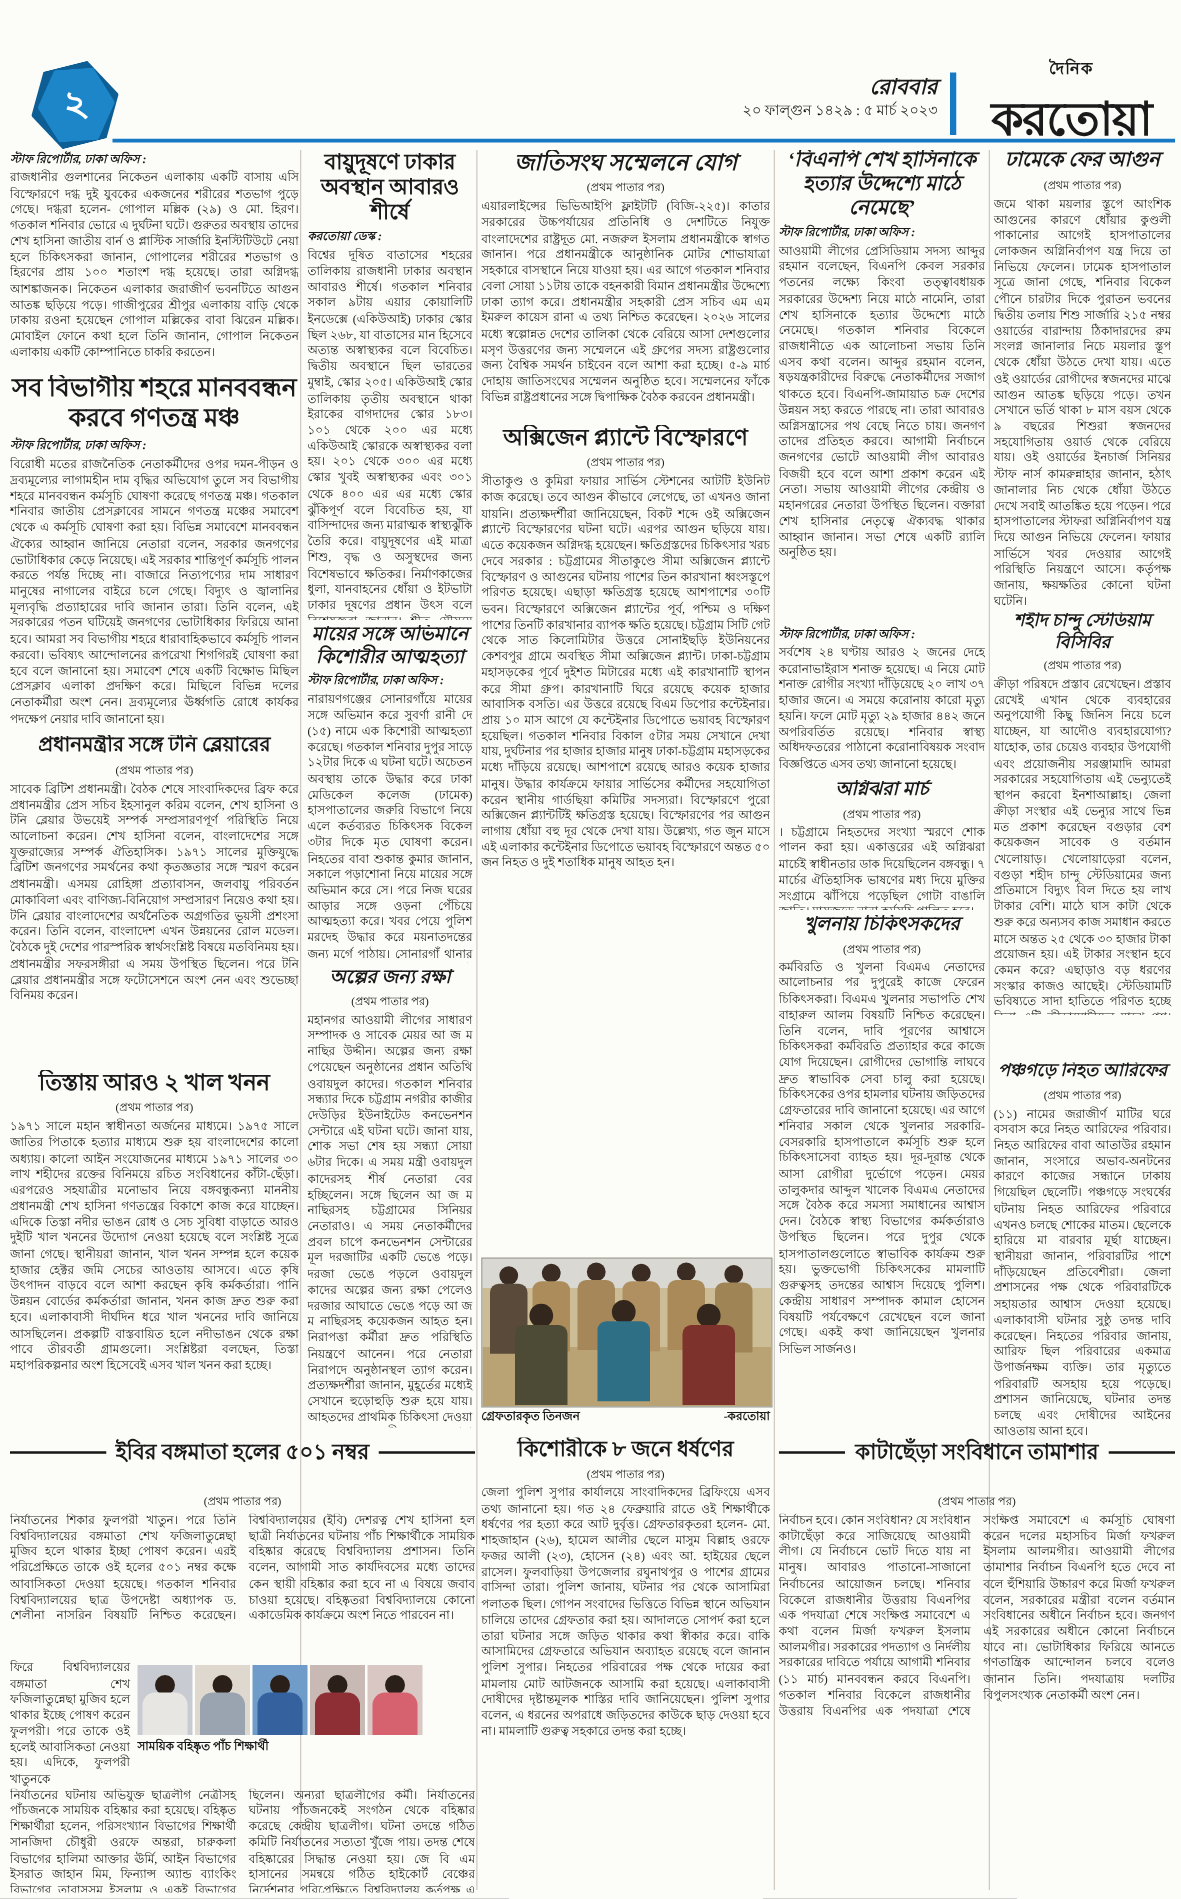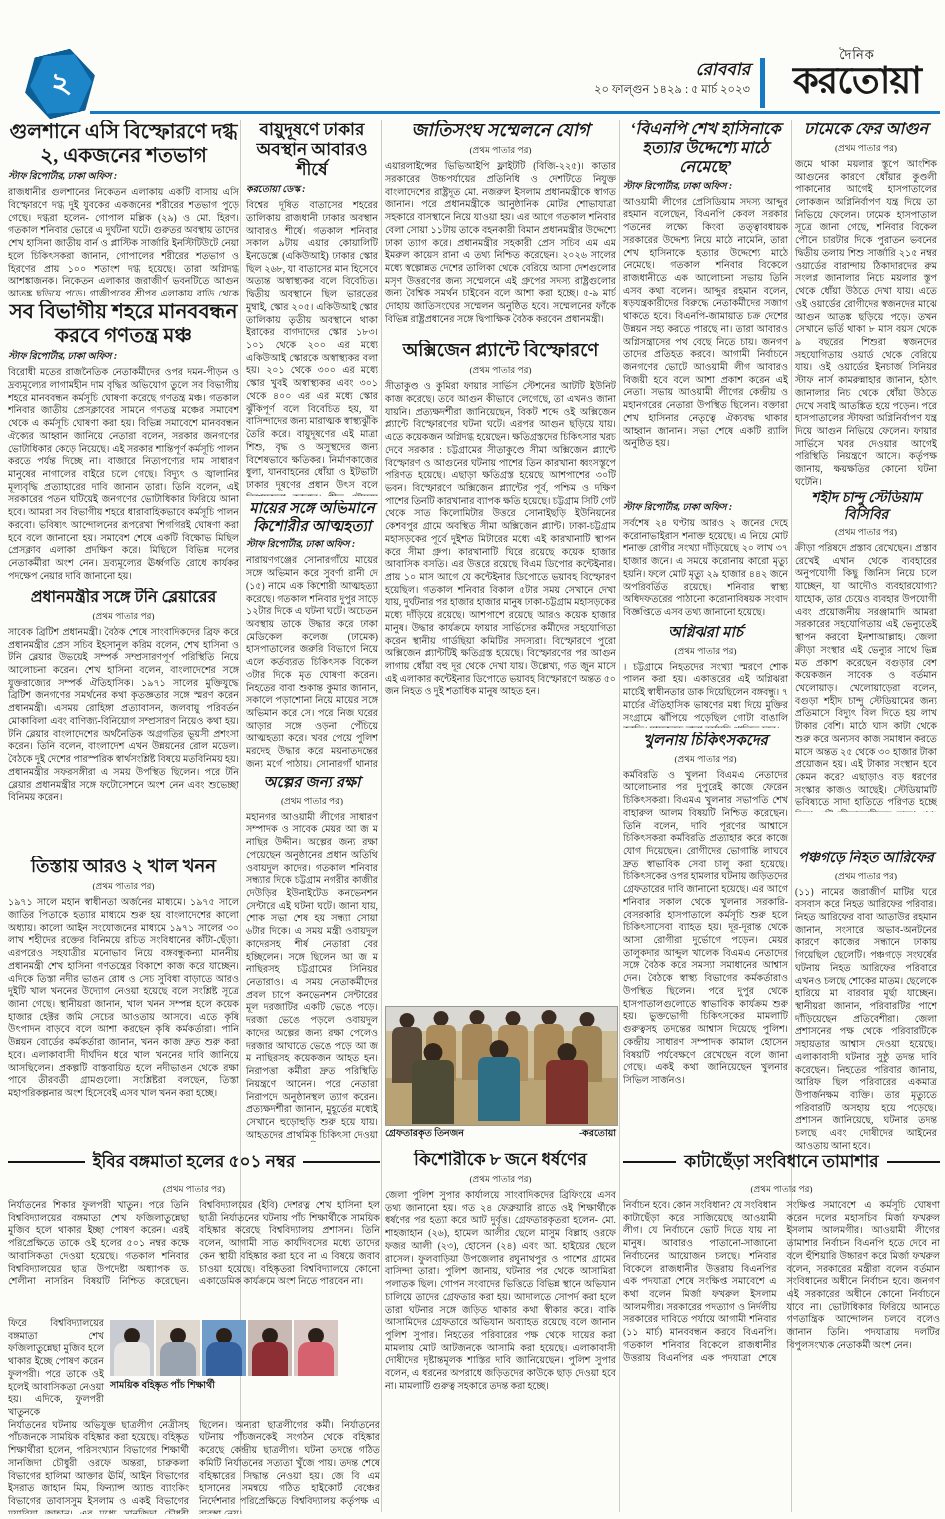--- a/index.html
+++ b/index.html
@@ -15,35 +15,35 @@
     transform:rotate(-14deg);}
   .hex2{position:absolute;inset:3px 4px 3px 6px;background:#1c86c8;
     clip-path:polygon(25% 0,75% 0,100% 50%,75% 100%,25% 100%,0 50%);
     transform:rotate(-4deg);display:flex;align-items:center;justify-content:center;}
   .hex2 span{color:#fff;font-size:30px;font-weight:bold;transform:rotate(-6deg);}
   .dateblock{position:absolute;left:580px;top:60px;width:170px;text-align:right;line-height:1.2;}
   .weekday{font-size:17px;font-weight:bold;font-style:italic;}
   .dateline{font-size:11.5px;margin-top:3px;}
   .vbar{position:absolute;left:760px;top:58px;width:5px;height:50px;background:#1779c4;}
   .logo{position:absolute;left:774px;top:48px;width:166px;text-align:center;line-height:1;}
-  .logo .small{font-size:13px;font-weight:normal;letter-spacing:1px;}
-  .logo .big{font-size:37px;font-weight:bold;margin-top:1px;letter-spacing:-1px;}
+  .logo .small{font-size:13px;font-weight:bold;letter-spacing:1px;}
+  .logo .big{font-size:37px;font-weight:bold;margin-top:17px;letter-spacing:-1px;}
   .hrule{position:absolute;left:90px;top:111px;width:850px;height:3px;background:#1779c4;}
   
   .vr{position:absolute;top:120px;width:1px;height:1392px;background:#cfcac2;}
   
   .art{position:absolute;overflow:hidden;}
   .hl{margin:0 0 2px 0;text-align:center;font-weight:bold;line-height:1.18;}
   .hl.it{font-style:italic;}
   .cont{text-align:center;font-size:9px;margin:0 0 2px 0;}
   .byline{font-weight:bold;font-style:italic;font-size:9.5px;margin:0 16px 2px 0;}
   .body{font-size:9.5px;line-height:1.34;text-align:justify;margin:0;}
   .cols2{column-count:2;column-gap:10px;}
   
-  .bhead{display:flex;align-items:center;margin-bottom:6px;text-align:center;}
+  .bhead{display:flex;align-items:center;margin-bottom:18px;text-align:center;}
   .bhead .ln{flex:1;height:2px;background:#161616;}
   .bhead .t{padding:0 8px;font-weight:bold;white-space:nowrap;}
   
   .photo{position:absolute;left:385px;top:1006px;width:231px;height:118px;overflow:hidden;
     background:linear-gradient(#d9d8d2 0 20%,#cdbd97 20% 60%,#b9a274 60% 100%);border:1px solid #9a9a90;}
   .fig{position:absolute;width:30px;height:70px;}
   .fig::before{content:"";position:absolute;left:50%;top:0;transform:translateX(-50%);
     width:15px;height:15px;border-radius:50%;background:#3a2c22;}
   .fig::after{content:"";position:absolute;left:50%;top:14px;transform:translateX(-50%);
     width:30px;height:56px;border-radius:7px 7px 0 0;background:var(--c,#a98c5c);}
@@ -83,21 +83,20 @@
     <div class="big">করতোয়া</div>
   </div>
   <div class="hrule"></div>
 
   <div class="vr" style="left:240px"></div>
   <div class="vr" style="left:381px"></div>
   <div class="vr" style="left:619px"></div>
   <div class="vr" style="left:791px"></div>
 
   <article class="art" style="left:8px;top:120px;width:231px;height:176px">
-    <h2 class="hl" style="font-size:20px">গুলশানে এসি বিস্ফোরণে দগ্ধ ২, একজনের শতভাগ</h2>
     <div class="byline">স্টাফ রিপোর্টার, ঢাকা অফিস :</div>
     <p class="body">রাজধানীর গুলশানের নিকেতন এলাকায় একটি বাসায় এসি বিস্ফোরণে দগ্ধ দুই যুবকের একজনের শরীরের শতভাগ পুড়ে গেছে। দগ্ধরা হলেন- গোপাল মল্লিক (২৯) ও মো. হিরণ। গতকাল শনিবার ভোরে এ দুর্ঘটনা ঘটে। গুরুতর অবস্থায় তাদের শেখ হাসিনা জাতীয় বার্ন ও প্লাস্টিক সার্জারি ইনস্টিটিউটে নেয়া হলে চিকিৎসকরা জানান, গোপালের শরীরের শতভাগ ও হিরণের প্রায় ১০০ শতাংশ দগ্ধ হয়েছে। তারা অগ্নিদগ্ধ আশঙ্কাজনক। নিকেতন এলাকার জরাজীর্ণ ভবনটিতে আগুন আতঙ্ক ছড়িয়ে পড়ে। গাজীপুরের শ্রীপুর এলাকায় বাড়ি থেকে ঢাকায় রওনা হয়েছেন গোপাল মল্লিকের বাবা ঝিরেন মল্লিক। মোবাইল ফোনে কথা হলে তিনি জানান, গোপাল নিকেতন এলাকায় একটি কোম্পানিতে চাকরি করতেন।</p>
   </article>
 
   <article class="art" style="left:8px;top:300px;width:231px;height:284px">
     <h2 class="hl" style="font-size:20px">সব বিভাগীয় শহরে মানববন্ধন করবে গণতন্ত্র মঞ্চ</h2>
     <div class="byline">স্টাফ রিপোর্টার, ঢাকা অফিস :</div>
     <p class="body">বিরোধী মতের রাজনৈতিক নেতাকর্মীদের ওপর দমন-পীড়ন ও দ্রব্যমূল্যের লাগামহীন দাম বৃদ্ধির অভিযোগ তুলে সব বিভাগীয় শহরে মানববন্ধন কর্মসূচি ঘোষণা করেছে গণতন্ত্র মঞ্চ। গতকাল শনিবার জাতীয় প্রেসক্লাবের সামনে গণতন্ত্র মঞ্চের সমাবেশ থেকে এ কর্মসূচি ঘোষণা করা হয়। বিভিন্ন সমাবেশে মানববন্ধন ঐক্যের আহ্বান জানিয়ে নেতারা বলেন, সরকার জনগণের ভোটাধিকার কেড়ে নিয়েছে। এই সরকার শান্তিপূর্ণ কর্মসূচি পালন করতে পর্যন্ত দিচ্ছে না। বাজারে নিত্যপণ্যের দাম সাধারণ মানুষের নাগালের বাইরে চলে গেছে। বিদ্যুৎ ও জ্বালানির মূল্যবৃদ্ধি প্রত্যাহারের দাবি জানান তারা। তিনি বলেন, এই সরকারের পতন ঘটিয়েই জনগণের ভোটাধিকার ফিরিয়ে আনা হবে। আমরা সব বিভাগীয় শহরে ধারাবাহিকভাবে কর্মসূচি পালন করবো। ভবিষ্যৎ আন্দোলনের রূপরেখা শিগগিরই ঘোষণা করা হবে বলে জানানো হয়। সমাবেশ শেষে একটি বিক্ষোভ মিছিল প্রেসক্লাব এলাকা প্রদক্ষিণ করে। মিছিলে বিভিন্ন দলের নেতাকর্মীরা অংশ নেন। দ্রব্যমূল্যের ঊর্ধ্বগতি রোধে কার্যকর পদক্ষেপ নেয়ার দাবি জানানো হয়।</p>
   </article>
 

